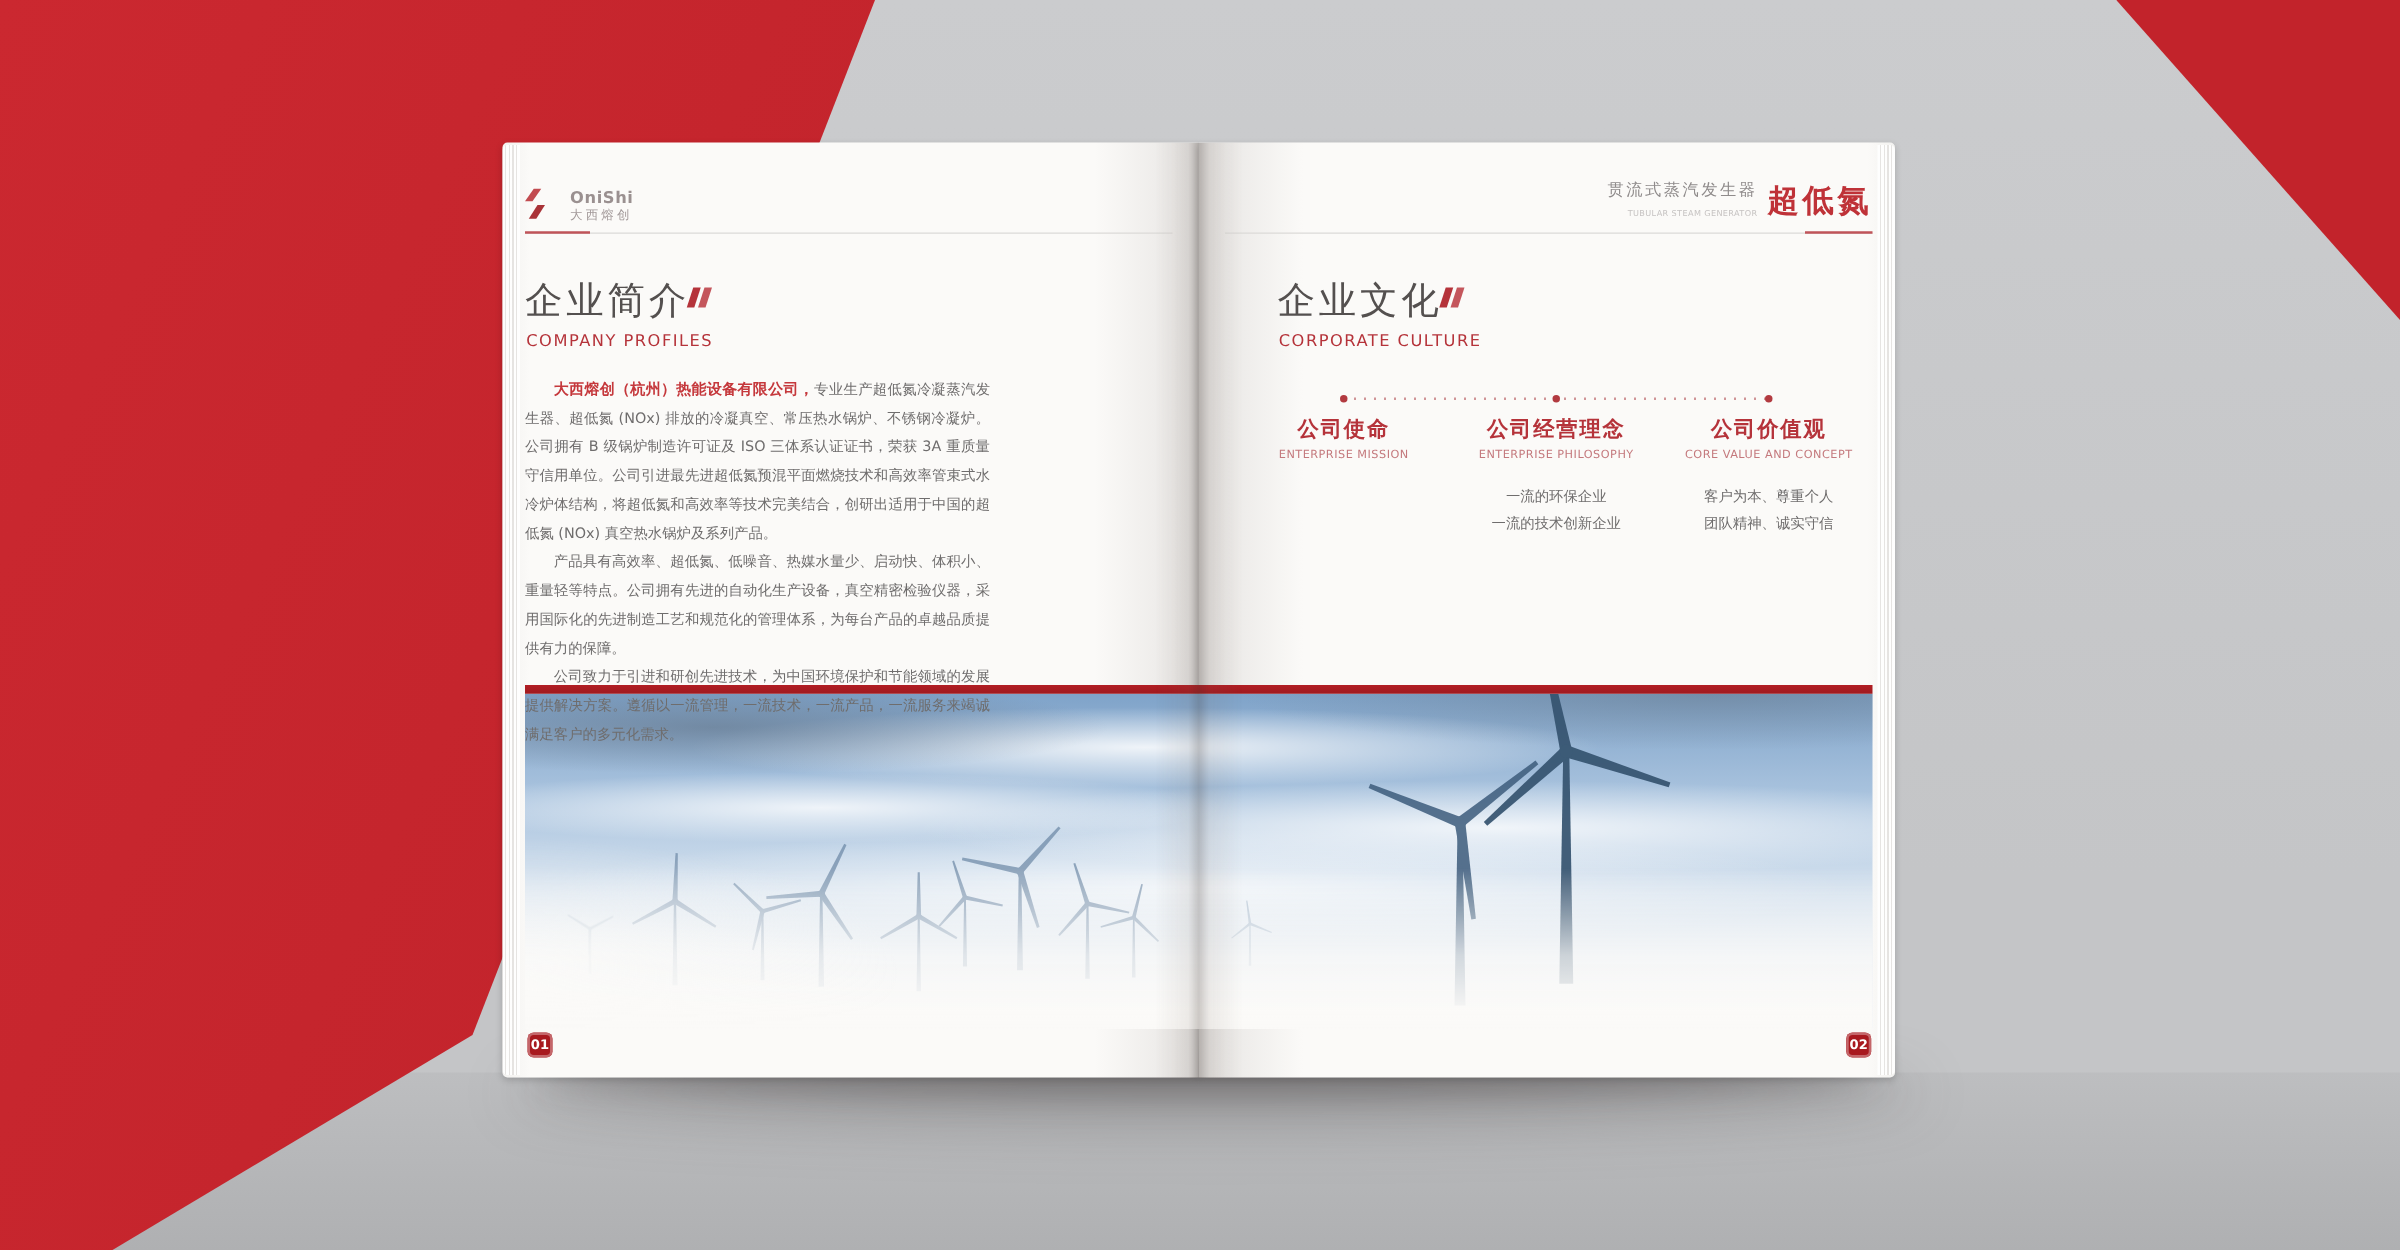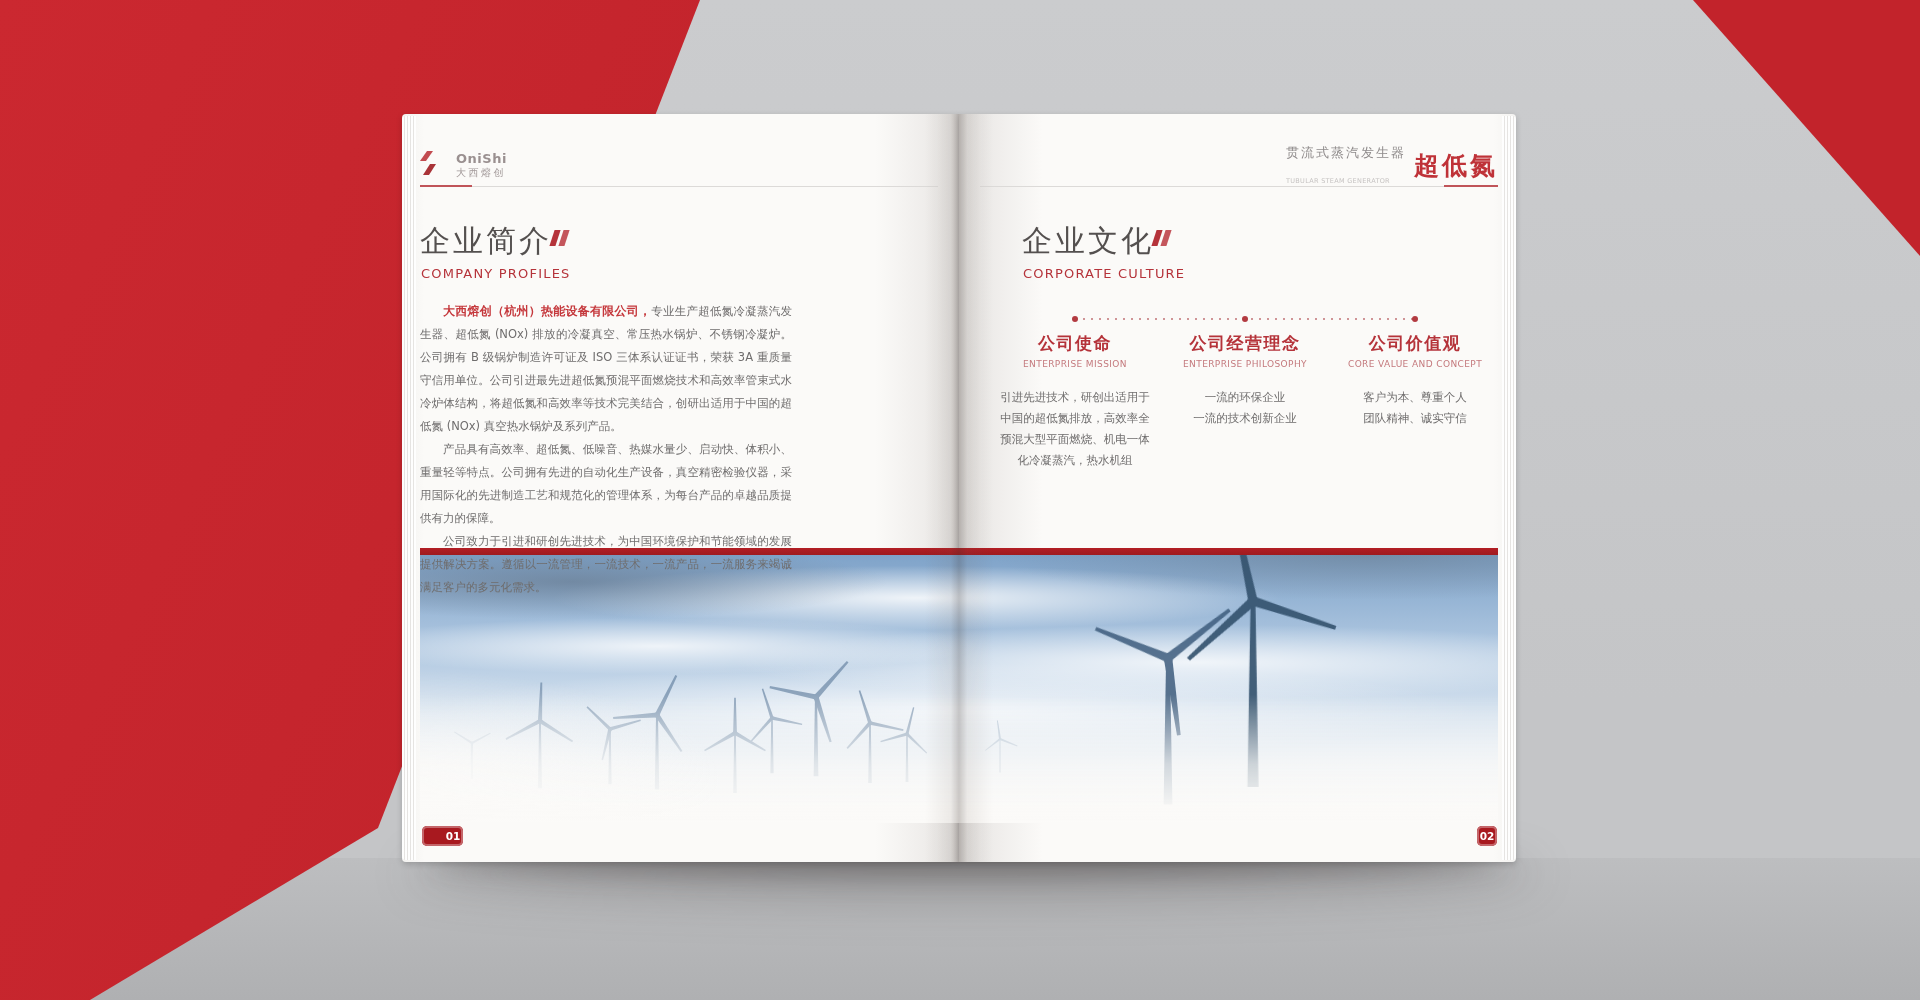--- a/index.html
+++ b/index.html
@@ -37,21 +37,21 @@
   
   .logo{position:absolute;left:18px;top:36px;display:flex;gap:20px;align-items:center;z-index:5;}
   .logo-text .en{font-size:13px;font-weight:bold;color:#9a9090;letter-spacing:.5px;line-height:13px;}
   .logo-text .cn{font-size:10px;color:#a39a9a;letter-spacing:2.5px;line-height:12px;margin-top:2px;}
   .rule{position:absolute;top:72px;height:1px;background:#dcdad8;z-index:5;}
   .rule.l{left:18px;width:518px;} .rule.r{left:578px;width:518px;}
   .rule-red{position:absolute;top:71px;height:2px;background:#c05459;z-index:5;}
   .rule-red.l{left:18px;width:52px;} .rule-red.r{left:1042px;width:54px;}
   .product{position:absolute;right:18px;top:32px;display:flex;align-items:center;gap:8px;z-index:5;text-align:left;}
   .product-cn{font-size:13px;color:#8f8b8b;letter-spacing:2px;line-height:13px;}
-  .product-en{font-size:6.5px;color:#c6c3c2;letter-spacing:.3px;line-height:8px;margin-top:18px;}
+  .product-en{font-size:6.5px;color:#c6c3c2;letter-spacing:.3px;line-height:8px;margin-top:8px;text-align:right;}
   .product-hl{font-size:25px;font-weight:bold;color:#bf3238;letter-spacing:3px;line-height:26px;}
 
   
   .section-title{position:absolute;display:flex;align-items:flex-start;gap:0;z-index:5;
      font-size:30px;color:#54504f;letter-spacing:3px;line-height:34px;}
   .section-title.l{left:18px;top:110px;} .section-title.r{left:620px;top:110px;}
   .title-mark{display:flex;gap:3px;margin-top:6px;}
   .title-mark i{display:block;width:6px;height:16px;transform:skewX(-18deg);background:#b5333a;}
   .title-mark i:last-child{background:#c4565c;}
   .section-sub{position:absolute;font-size:13px;color:#b5333a;letter-spacing:1.2px;z-index:5;}
@@ -89,21 +89,21 @@
   .photo svg{position:absolute;left:0;top:0;}
   .photo-mist{position:absolute;inset:0;
      background:
        radial-gradient(40% 60% at 0% 85%, rgba(251,250,248,.8), rgba(251,250,248,0) 70%),
        linear-gradient(to bottom,rgba(251,250,248,0) 52%,rgba(251,250,248,.75) 78%,rgba(251,250,248,.98) 95%,#fbfaf8 100%);}
 
   
   .badge{position:absolute;width:20px;height:20px;z-index:7;border-radius:5px;background:#a8191f;
      box-shadow:inset 0 0 0 2px #c4666a;color:#fff;font-size:10.5px;font-weight:bold;
      display:flex;align-items:center;justify-content:center;}
-  .badge.p1{left:20px;top:712px;padding-left:21px;} .badge.p2{left:1075px;top:712px;}
+  .badge.p1{left:20px;top:712px;} .badge.p2{left:1075px;top:712px;}
 </style>
 </head>
 <body>
 
 <div class="stage">
   <div class="floor"></div>
   <div class="red-left"></div>
   <div class="red-corner"></div>
   <div class="book-shadow-soft"></div>
   <div class="book-shadow"></div>
@@ -168,21 +168,20 @@
     <div class="dots-line">
       <span class="dot-marker m1"></span>
       <span class="dot-marker m2"></span>
       <span class="dot-marker m3"></span>
     </div>
 
     <div class="culture-row">
       <div class="culture-col">
         <div class="col-title">公司使命</div>
         <div class="col-sub">ENTERPRISE MISSION</div>
-        <div class="col-text">引进先进技术，研创出适用于中国的超低氮排放，高效率全预混大型平面燃烧、机电一体化冷凝蒸汽，热水机组</div>
       </div>
       <div class="culture-col">
         <div class="col-title">公司经营理念</div>
         <div class="col-sub">ENTERPRISE PHILOSOPHY</div>
         <div class="col-text">一流的环保企业
 一流的技术创新企业</div>
       </div>
       <div class="culture-col">
         <div class="col-title">公司价值观</div>
         <div class="col-sub">CORE VALUE AND CONCEPT</div>

